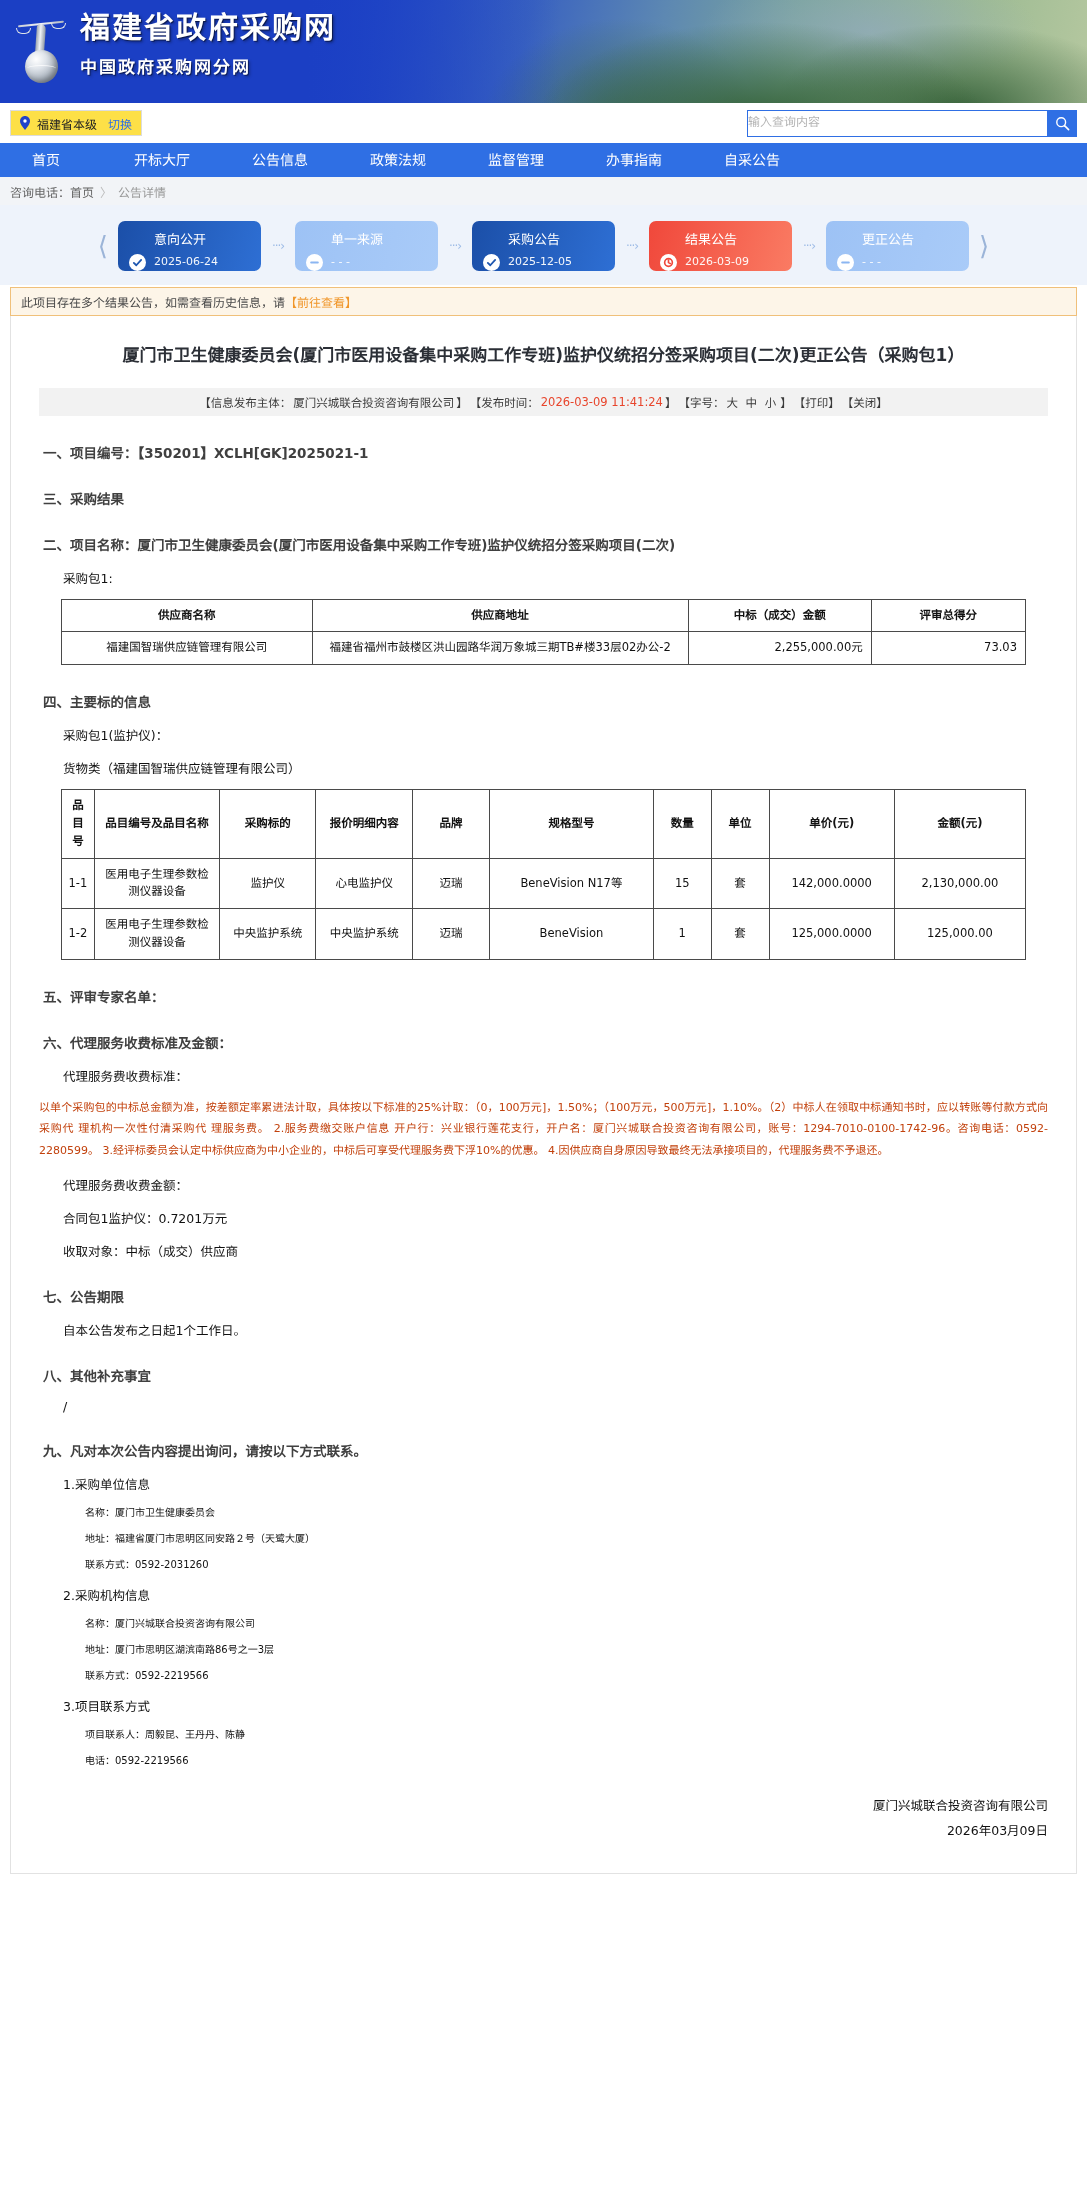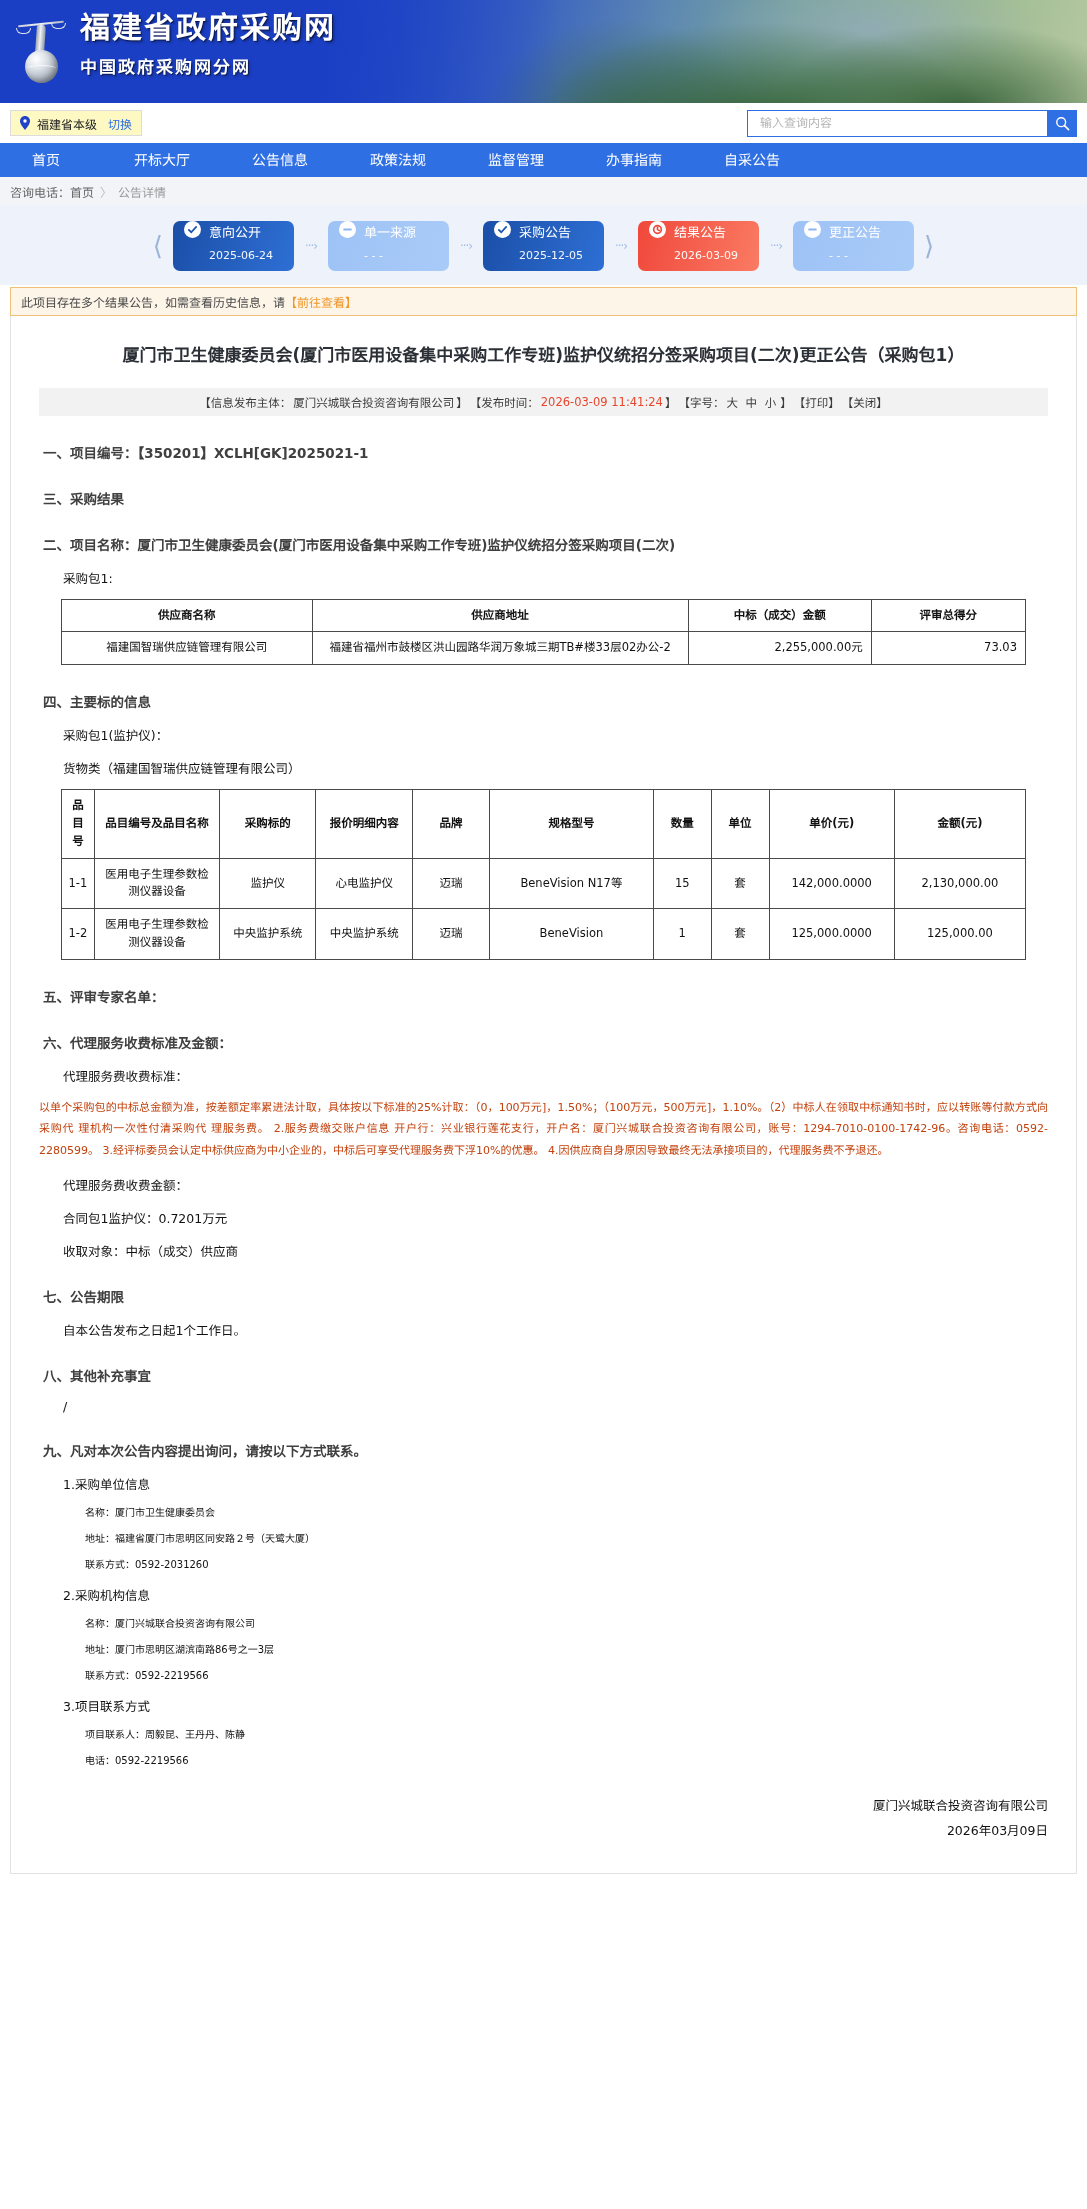--- a/index.html
+++ b/index.html
@@ -78,31 +78,31 @@
     text-shadow: 1px 1px 0 rgba(0,0,0,.45), 2px 2px 3px rgba(0,0,0,.3);
   }
 
   
   .util-row {
     height: 40px; display: flex; align-items: center;
     padding: 0 10px; background: #fff;
   }
   .region-box {
     border: 1px solid #dcdcdc; height: 26px; display: flex; align-items: center;
-    padding: 0 9px; gap: 7px; background: #fef9c3;
+    padding: 0 9px; gap: 7px; background: #fde047;
   }
   .pin-icon { width: 10px; height: 14px; position: relative; display: inline-block; }
   .pin-icon svg { display: block; }
   .region-name { font-size: 12px; color: #222; }
   .region-switch { font-size: 12px; color: #2f6fe4; cursor: pointer; margin-left: 4px; }
   .search-wrap { margin-left: auto; display: flex; height: 27px; }
   .search-input {
     width: 300px; height: 27px; border: 1px solid #2f6fe4; border-right: none;
-    padding: 0 12px; font-size: 12px; color: #333; outline: none;
-    font-family: Liberation Serif, serif;
+    padding: 0 0; font-size: 12px; color: #333; outline: none;
+    font-family: Liberation Mono, monospace;
     margin-left: 26px;
   }
   .search-input::placeholder { color: #b4b4b4; }
   .search-btn {
     width: 30px; height: 27px; background: #2f6fe4; border: 1px solid #2f6fe4;
     display: flex; align-items: center; justify-content: center; cursor: pointer;
   }
 
   
   .mainnav {
@@ -127,22 +127,22 @@
   .stepzone {
     background: #eef3fb; padding: 16px 0 14px; position: relative;
     display: flex; align-items: center; justify-content: center;
   }
   .arrow-side {
     color: #9bb4d8; font-size: 26px; line-height: 1; padding: 0 10px; cursor: pointer;
     font-family: "DejaVu Sans", sans-serif; user-select: none;
   }
   .steps { display: flex; align-items: center; }
   .step {
-    width: 121px; height: 50px; border-radius: 7px;
-    display: flex; align-items: flex-start; padding-left: 11px; gap: 8px;
+    width: 143px; height: 50px; border-radius: 7px;
+    display: flex; align-items: flex-end; padding-left: 11px; gap: 8px;
     color: #fff;
   }
   .step.done   { background: linear-gradient(105deg, #1b4fa8 0%, #2e6fd4 100%); }
   .step.idle   { background: linear-gradient(105deg, #9dc2f5 0%, #a9cbf8 100%); }
   .step.active { background: linear-gradient(105deg, #f0483b 0%, #fa7b63 100%); }
   .step-ico {
     width: 17px; height: 17px; border-radius: 50%; background: #fff;
     display: flex; align-items: center; justify-content: center; flex: 0 0 17px;
   }
   .step.done .step-ico svg { stroke: #1f57b0; }

